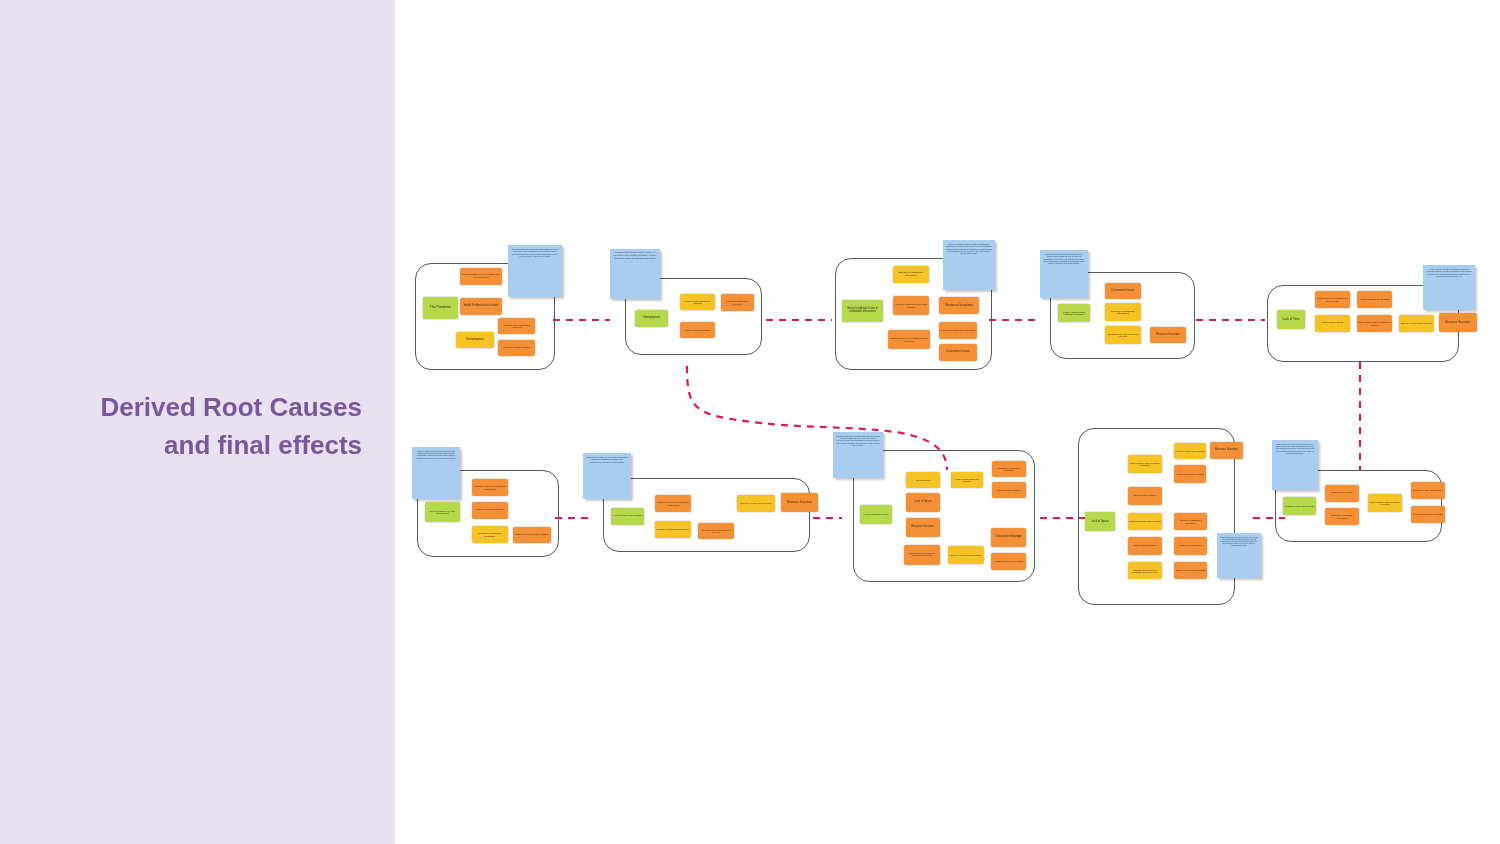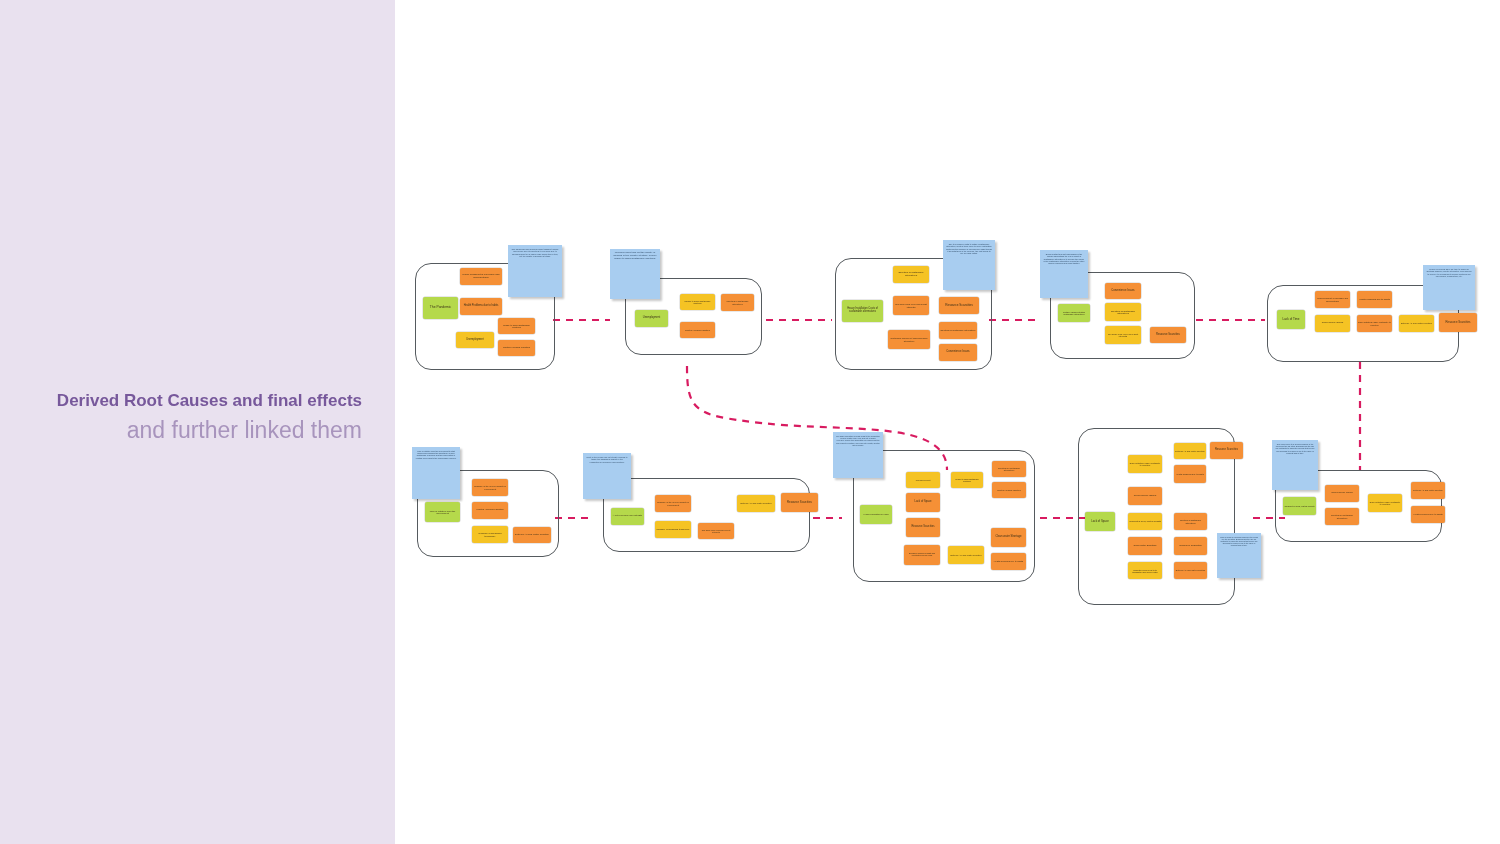--- a/index.html
+++ b/index.html
@@ -3,21 +3,21 @@
 <meta charset="utf-8">
 <style>
   html,body{margin:0;padding:0;}
   body{width:1500px;height:844px;background:#ffffff;font-family:"Liberation Sans",sans-serif;overflow:hidden;position:relative;}
 
   
   #title-panel{position:absolute;left:0;top:0;width:395px;height:844px;background:#e9e1ef;}
   #title-block{position:absolute;right:33px;top:160px;width:310px;text-align:right;}
   #main-title{font-size:32px;line-height:1.12;font-weight:bold;color:#77589b;letter-spacing:-0.3px;}
   #sub-block{position:absolute;right:33px;top:388px;width:310px;text-align:right;}
-  .sub-strong{font-size:17px;line-height:1.48;font-weight:bold;color:#77589b;}
+  .sub-strong{font-size:26px;line-height:1.48;font-weight:bold;color:#77589b;}
   .sub-light{font-size:23px;line-height:1.48;color:#a894bd;}
 
   
   #canvas{position:absolute;left:395px;top:0;width:1105px;height:844px;background:#fff;}
 
   
   .cluster{position:absolute;border:1.3px solid #555a5e;border-radius:16px;background:transparent;}
 
   
   .node{position:absolute;box-sizing:border-box;border-radius:2px;
@@ -33,21 +33,20 @@
   
   svg.wires{position:absolute;left:0;top:0;width:1105px;height:844px;pointer-events:none;}
   .dash{stroke:#d81b60;stroke-width:2.2;stroke-dasharray:7 6;fill:none;}
 </style>
 </head>
 <body>
 
 <div id="title-panel">
   <div id="sub-block">
     <div class="sub-strong">Derived Root Causes and final effects</div>
-    <div class="sub-light">and further linked them</div>
   </div>
 </div>
 
 <div id="canvas">
 
   <svg class="wires">
 
     <path class="dash" d="M158,320 L215,320"></path>
     <path class="dash" d="M371,320 L437,320"></path>
     <path class="dash" d="M594,320 L640,320"></path>

